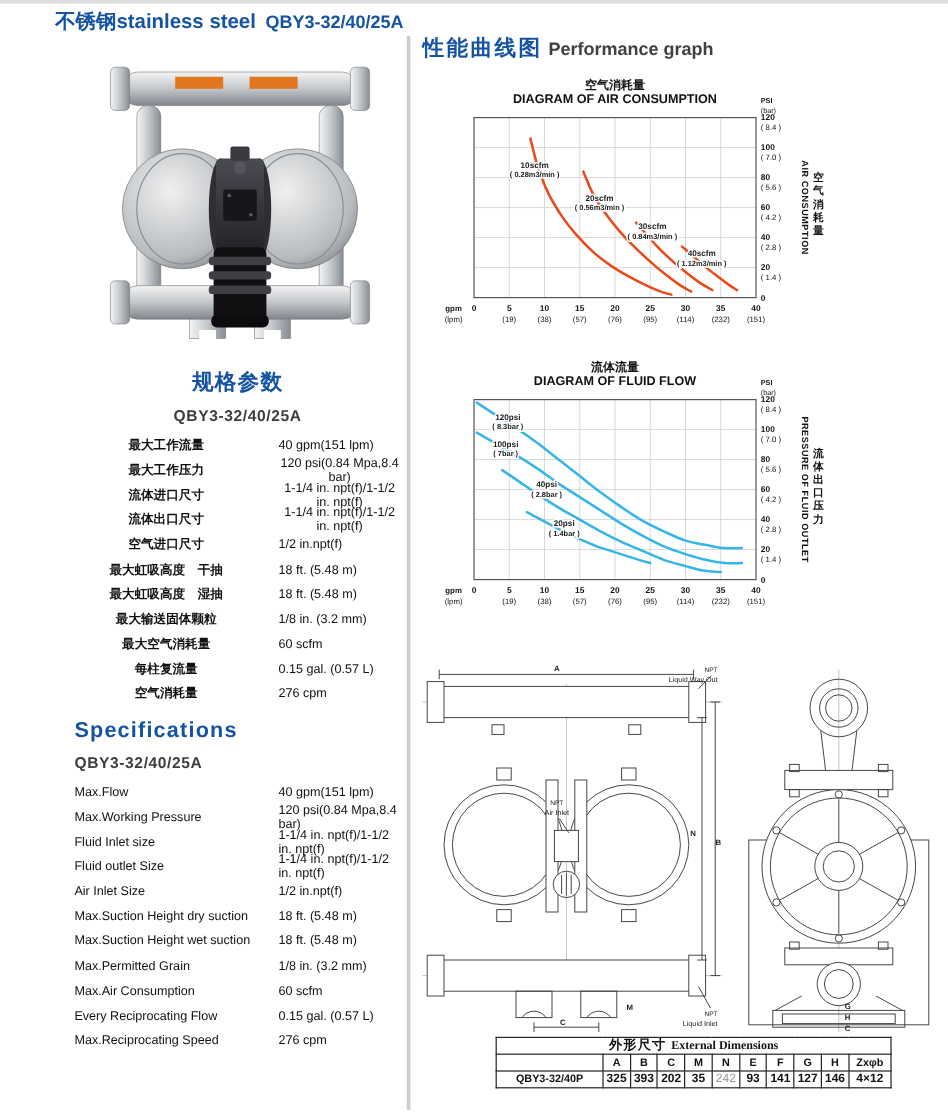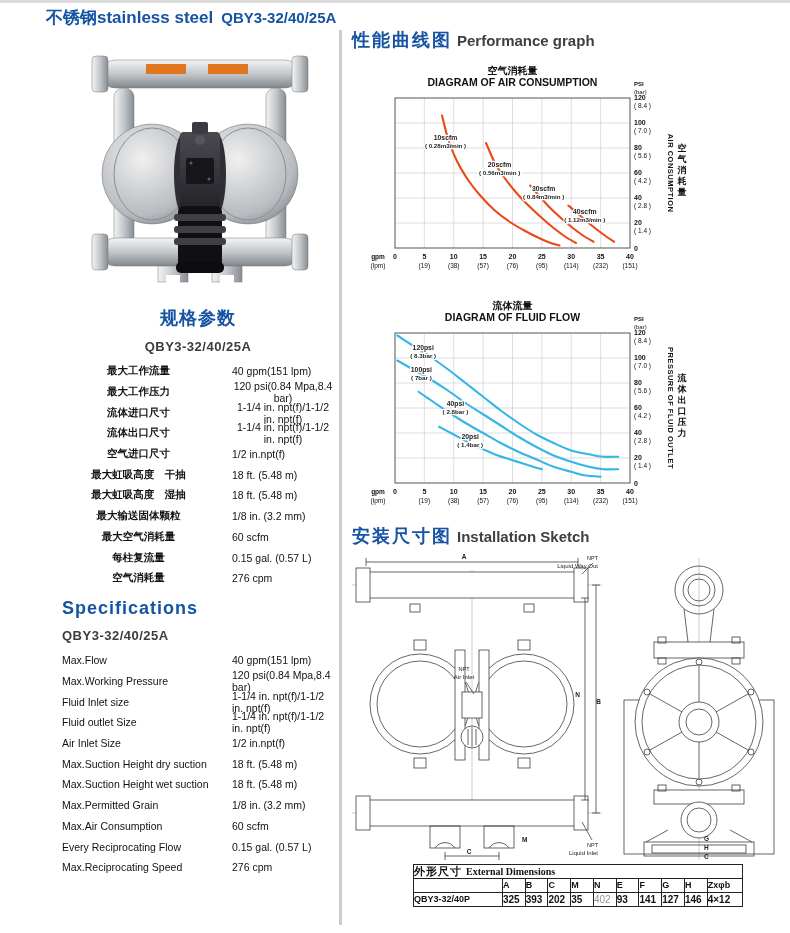--- a/index.html
+++ b/index.html
@@ -42,21 +42,21 @@
   #sketch{position:absolute;left:352px;top:548px;width:436px;height:314px;}
   #front-view{position:absolute;left:0;top:4px;}
   #side-view{position:absolute;left:252px;top:2px;}
   .line-art{stroke:#3f3f3f;stroke-width:.8;fill:none;}
   .cl{stroke:#9a9a9a;stroke-width:.5;fill:none;}
   .lead-size{font-size:5.5px;fill:#222;}
   .lead{font-size:6px;fill:#222;}
   .dim{font-size:6.5px;fill:#222;font-weight:bold;}
 
   #dim-table{position:absolute;left:413px;top:864px;width:330px;border-collapse:collapse;
-             font-size:10px;text-align:left;color:#111;}
+             font-size:10px;text-align:center;color:#111;}
   #dim-table td,#dim-table th{border:1px solid #222;padding:0;height:13px;line-height:13px;}
   #dim-table .tbl-title-cn{font-weight:bold;font-size:11px;letter-spacing:1px;}
   #dim-table .tbl-title-en{font-family:"Liberation Serif","DejaVu Serif",serif;font-size:10px;margin-left:4px;}
   #dim-table .rowhead{font-weight:bold;font-size:9px;}
   #dim-table .val{font-weight:bold;}
   #dim-table .ghost{color:#979797;font-weight:normal;}
   #dim-table col.c0{width:86px;} #dim-table col.cn{width:22px;} #dim-table col.cz{width:34px;}
 </style>
 </head>
 <body>
@@ -397,23 +397,20 @@
         <text x="105.5125" y="113" text-anchor="middle" font-size="6.8" font-weight="bold" fill="#222" stroke="#fff" stroke-width="2.5" paint-order="stroke">40psi</text>
         <text x="105.5125" y="121" text-anchor="middle" font-size="6.2" font-weight="bold" fill="#222" stroke="#fff" stroke-width="2.5" paint-order="stroke">( 2.8bar )</text>
       </g>
       <g>
         <path d="M89.0625,133.75C91.02083333333333,134.79166666666666,96.89583333333333,137.91666666666666,100.8125,140C104.72916666666667,142.08333333333334,108.64583333333333,144.16666666666666,112.5625,146.25C116.47916666666667,148.33333333333334,120.39583333333333,150.625,124.3125,152.5C128.22916666666666,154.375,132.14583333333334,155.83333333333334,136.0625,157.5C139.97916666666666,159.16666666666666,143.89583333333334,161.04166666666666,147.8125,162.5C151.72916666666666,163.95833333333334,155.64583333333334,165,159.5625,166.25C163.47916666666666,167.5,167.39583333333334,168.75,171.3125,170C175.22916666666666,171.25,179.63541666666666,172.70833333333334,183.0625,173.75C186.48958333333334,174.79166666666666,190.40625,175.83333333333334,191.875,176.25" fill="none" stroke="#35b6e6" stroke-width="2.1" stroke-linecap="round"></path>
         <text x="120.2" y="145.5" text-anchor="middle" font-size="6.8" font-weight="bold" fill="#222" stroke="#fff" stroke-width="2.5" paint-order="stroke">20psi</text>
         <text x="120.2" y="153.5" text-anchor="middle" font-size="6.2" font-weight="bold" fill="#222" stroke="#fff" stroke-width="2.5" paint-order="stroke">( 1.4bar )</text>
       </g>
     </svg>
 
-  <div class="section-heading" id="install-heading">
-    <span class="sh-cn">安装尺寸图</span><span class="sh-en">Installation Sketch</span>
-  </div>
 
   <div id="sketch">
 
     <svg id="front-view" width="250" height="312" viewBox="0 0 250 312">
       <g class="cl">
           <line x1="0" y1="33" x2="250" y2="33"></line>
           <line x1="0" y1="261" x2="250" y2="261"></line>
           <line x1="120" y1="18" x2="120" y2="270"></line>
         </g>
       <g>
@@ -575,21 +572,21 @@
           <td class="rowhead">G</td>
           <td class="rowhead">H</td>
           <td class="rowhead">Zxφb</td>
         </tr>
         <tr>
           <td class="rowhead">QBY3-32/40P</td>
           <td class="val">325</td>
           <td class="val">393</td>
           <td class="val">202</td>
           <td class="val">35</td>
-          <td class="val ghost">402</td>
+          <td class="val ghost">242</td>
           <td class="val">93</td>
           <td class="val">141</td>
           <td class="val">127</td>
           <td class="val">146</td>
           <td class="val">4×12</td>
         </tr>
       </tbody>
   </table>
 </div>
 

